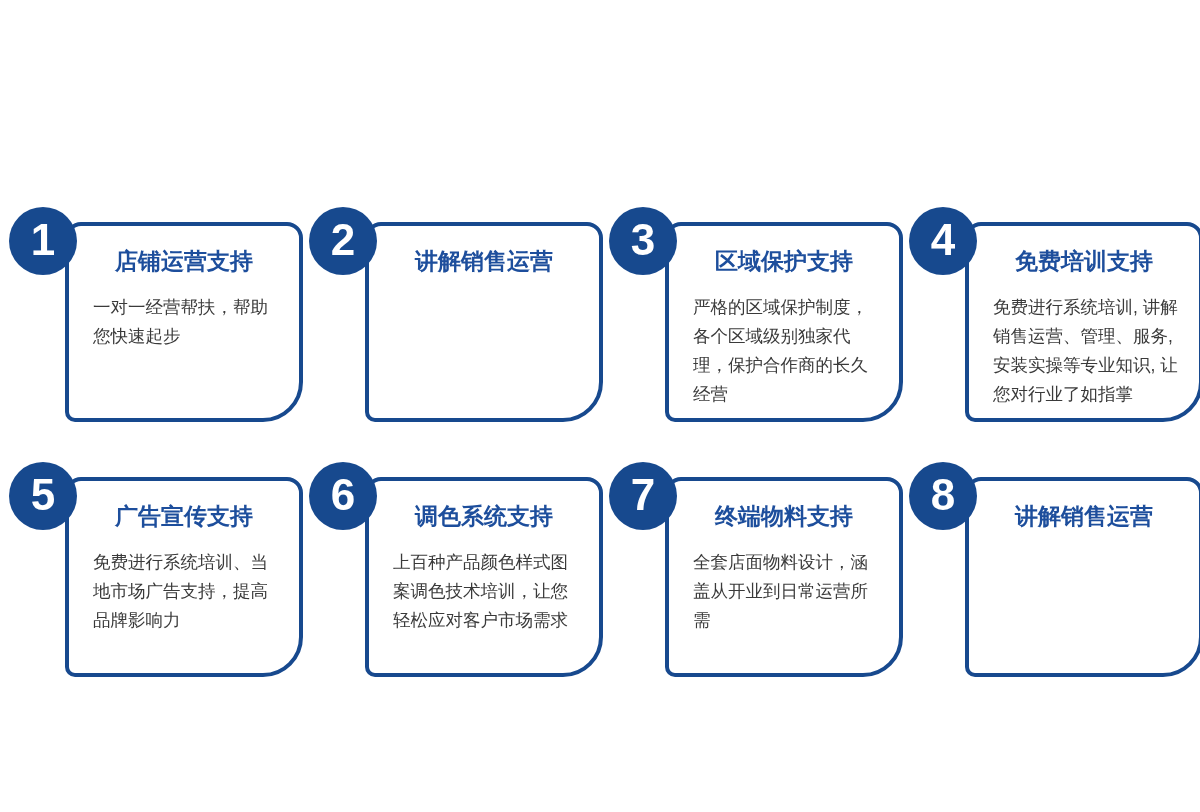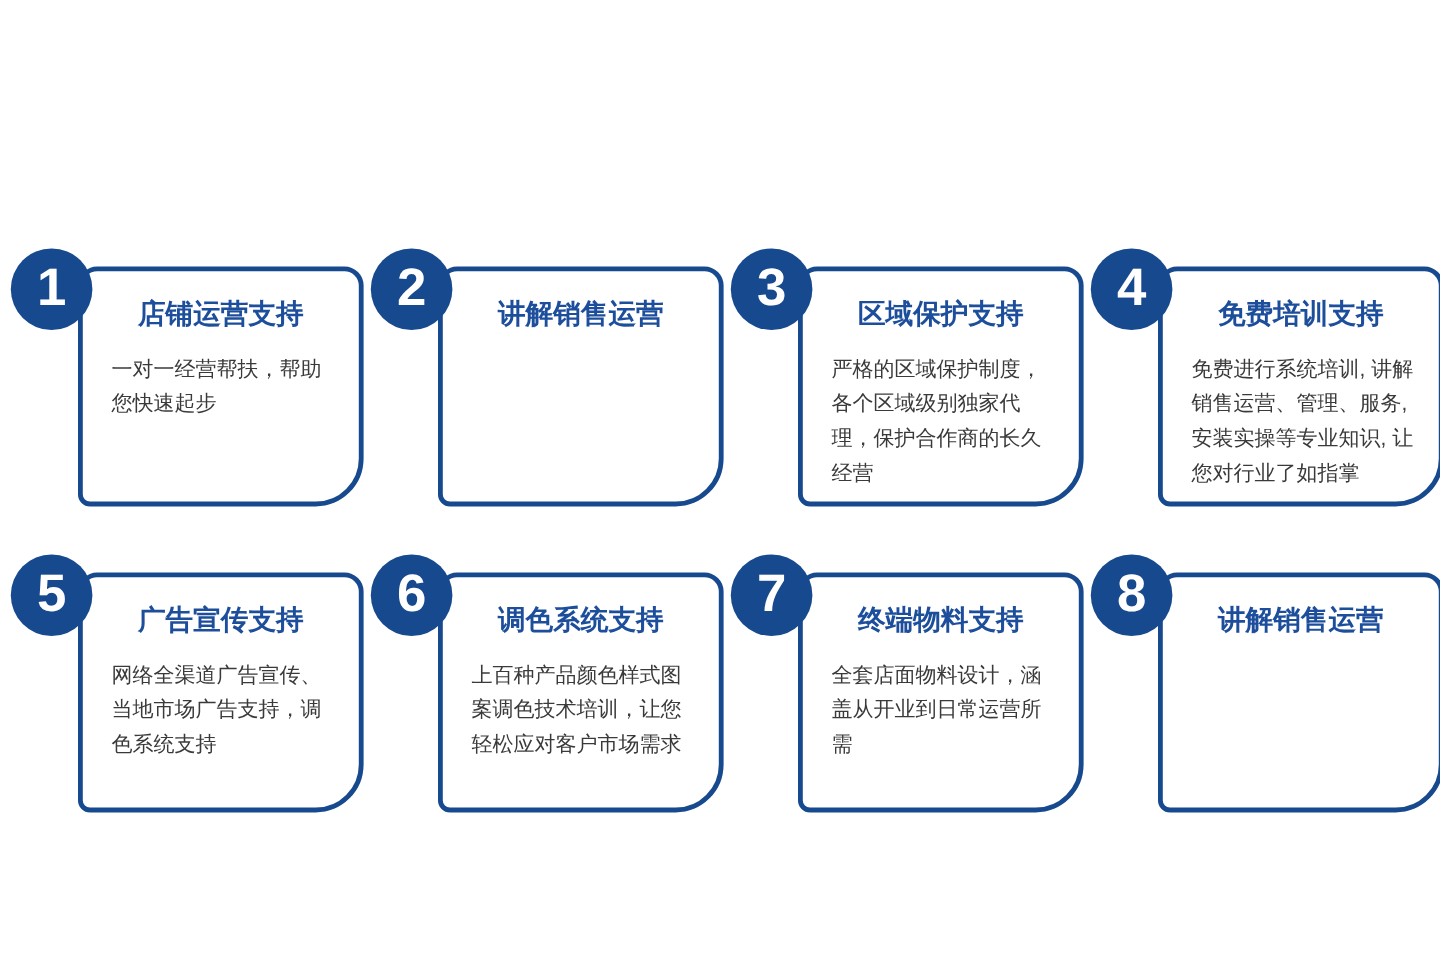--- a/index.html
+++ b/index.html
@@ -156,21 +156,21 @@
         <p class="card-desc">免费进行系统培训, 讲解销售运营、管理、服务, 安装实操等专业知识, 让您对行业了如指掌</p>
       </div>
       <div class="num-circle">
         <span class="num">4</span>
       </div>
     </div>
 
     <div class="cell">
       <div class="card-box">
         <h3 class="card-title">广告宣传支持</h3>
-        <p class="card-desc">网络全渠道广告宣传、当地市场广告支持，调色系统支持</p>
+        <p class="card-desc">免费进行系统培训、当地市场广告支持，提高品牌影响力</p>
       </div>
       <div class="num-circle">
         <span class="num">5</span>
       </div>
     </div>
 
     <div class="cell">
       <div class="card-box">
         <h3 class="card-title">调色系统支持</h3>
         <p class="card-desc">上百种产品颜色样式图案调色技术培训，让您轻松应对客户市场需求</p>

